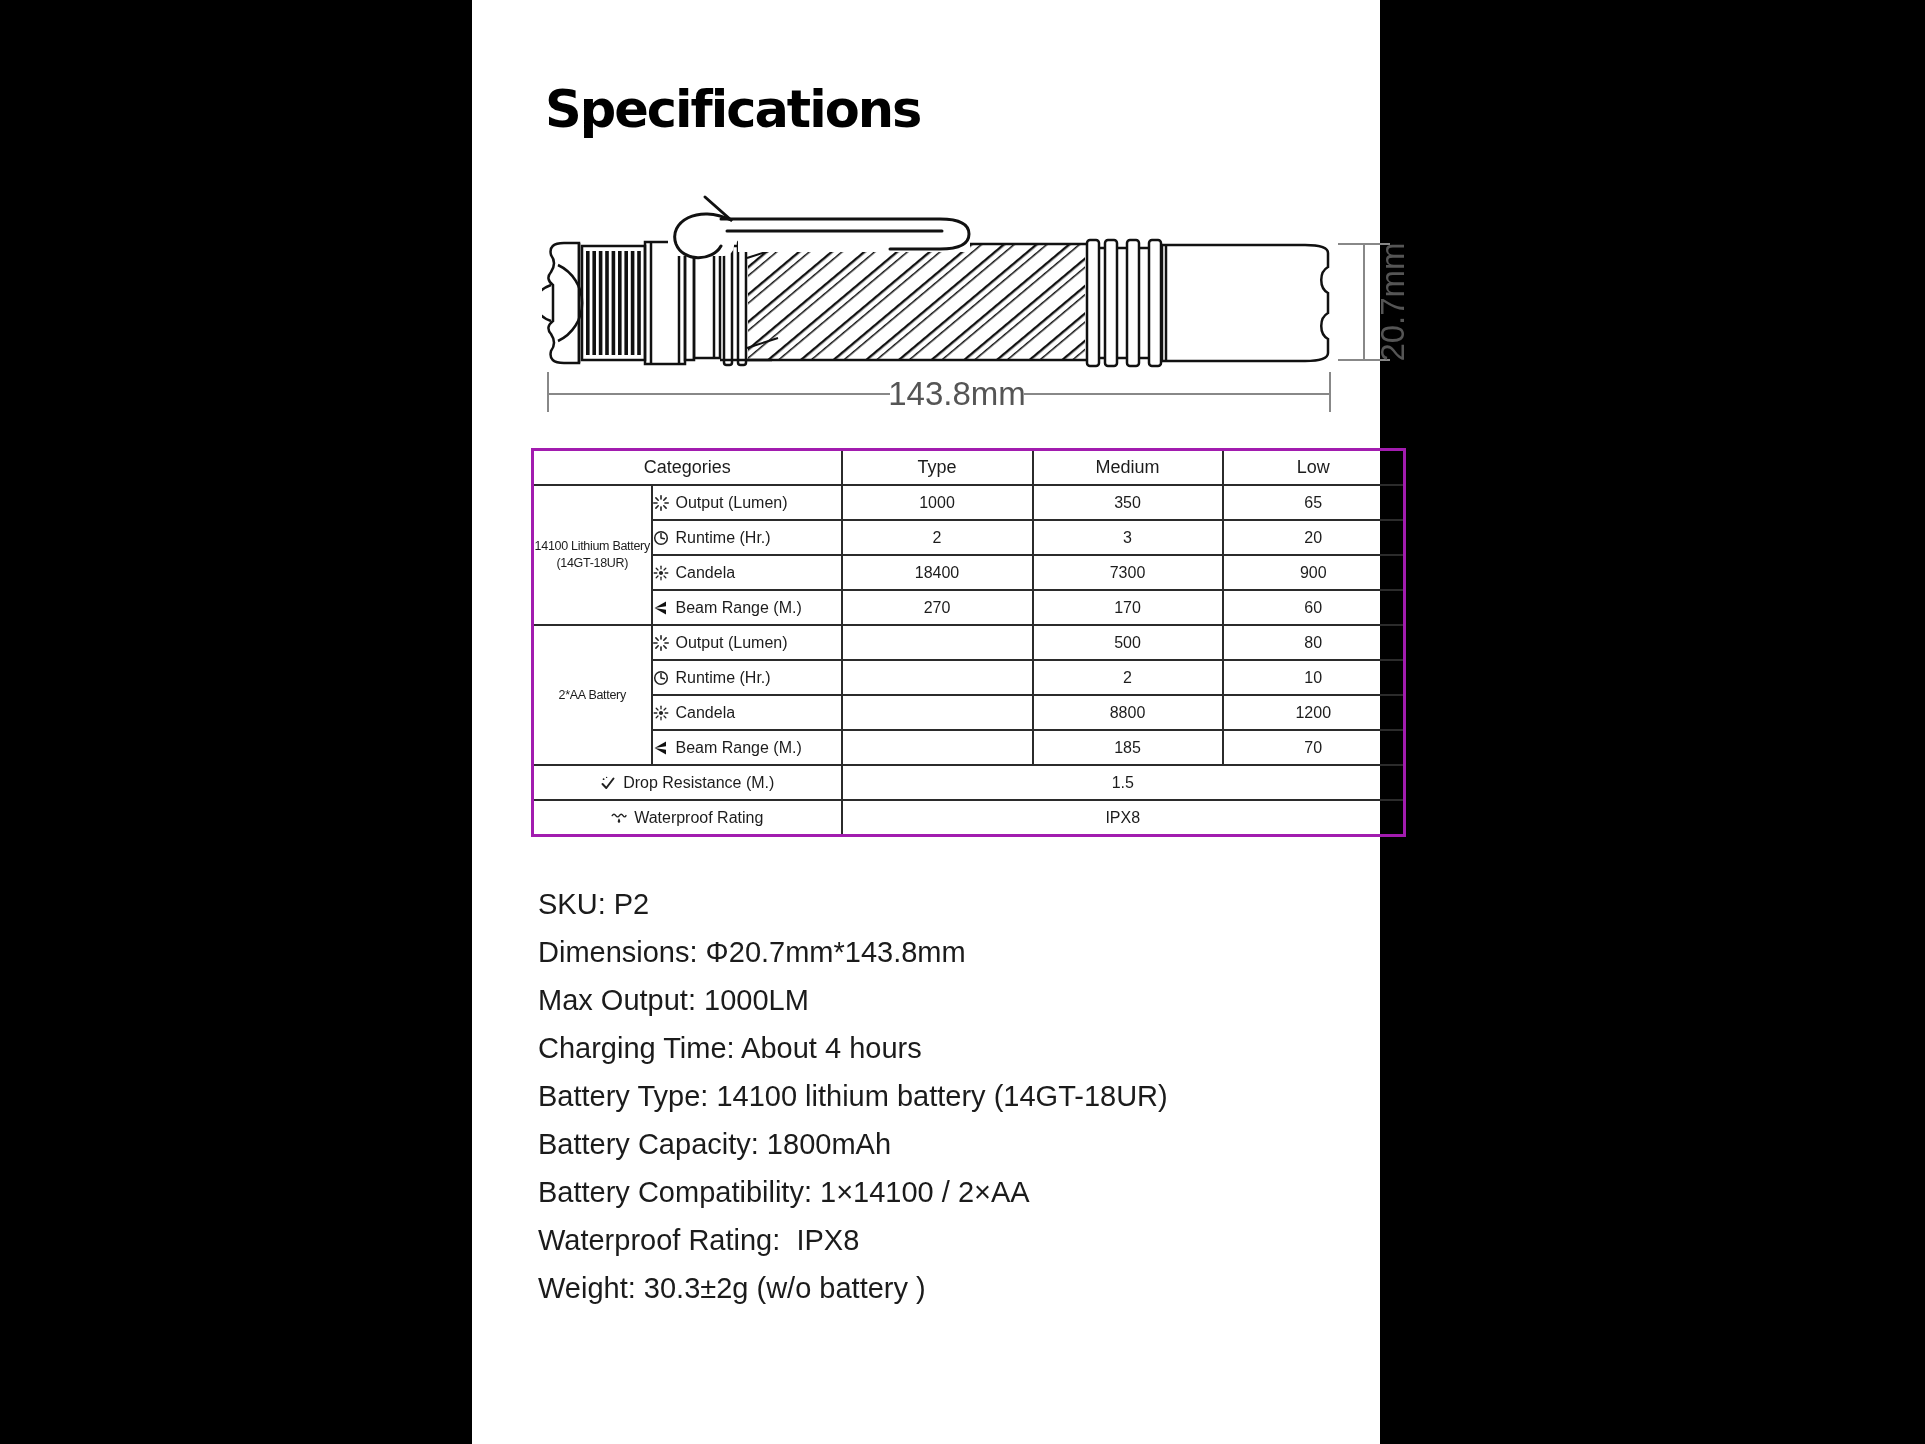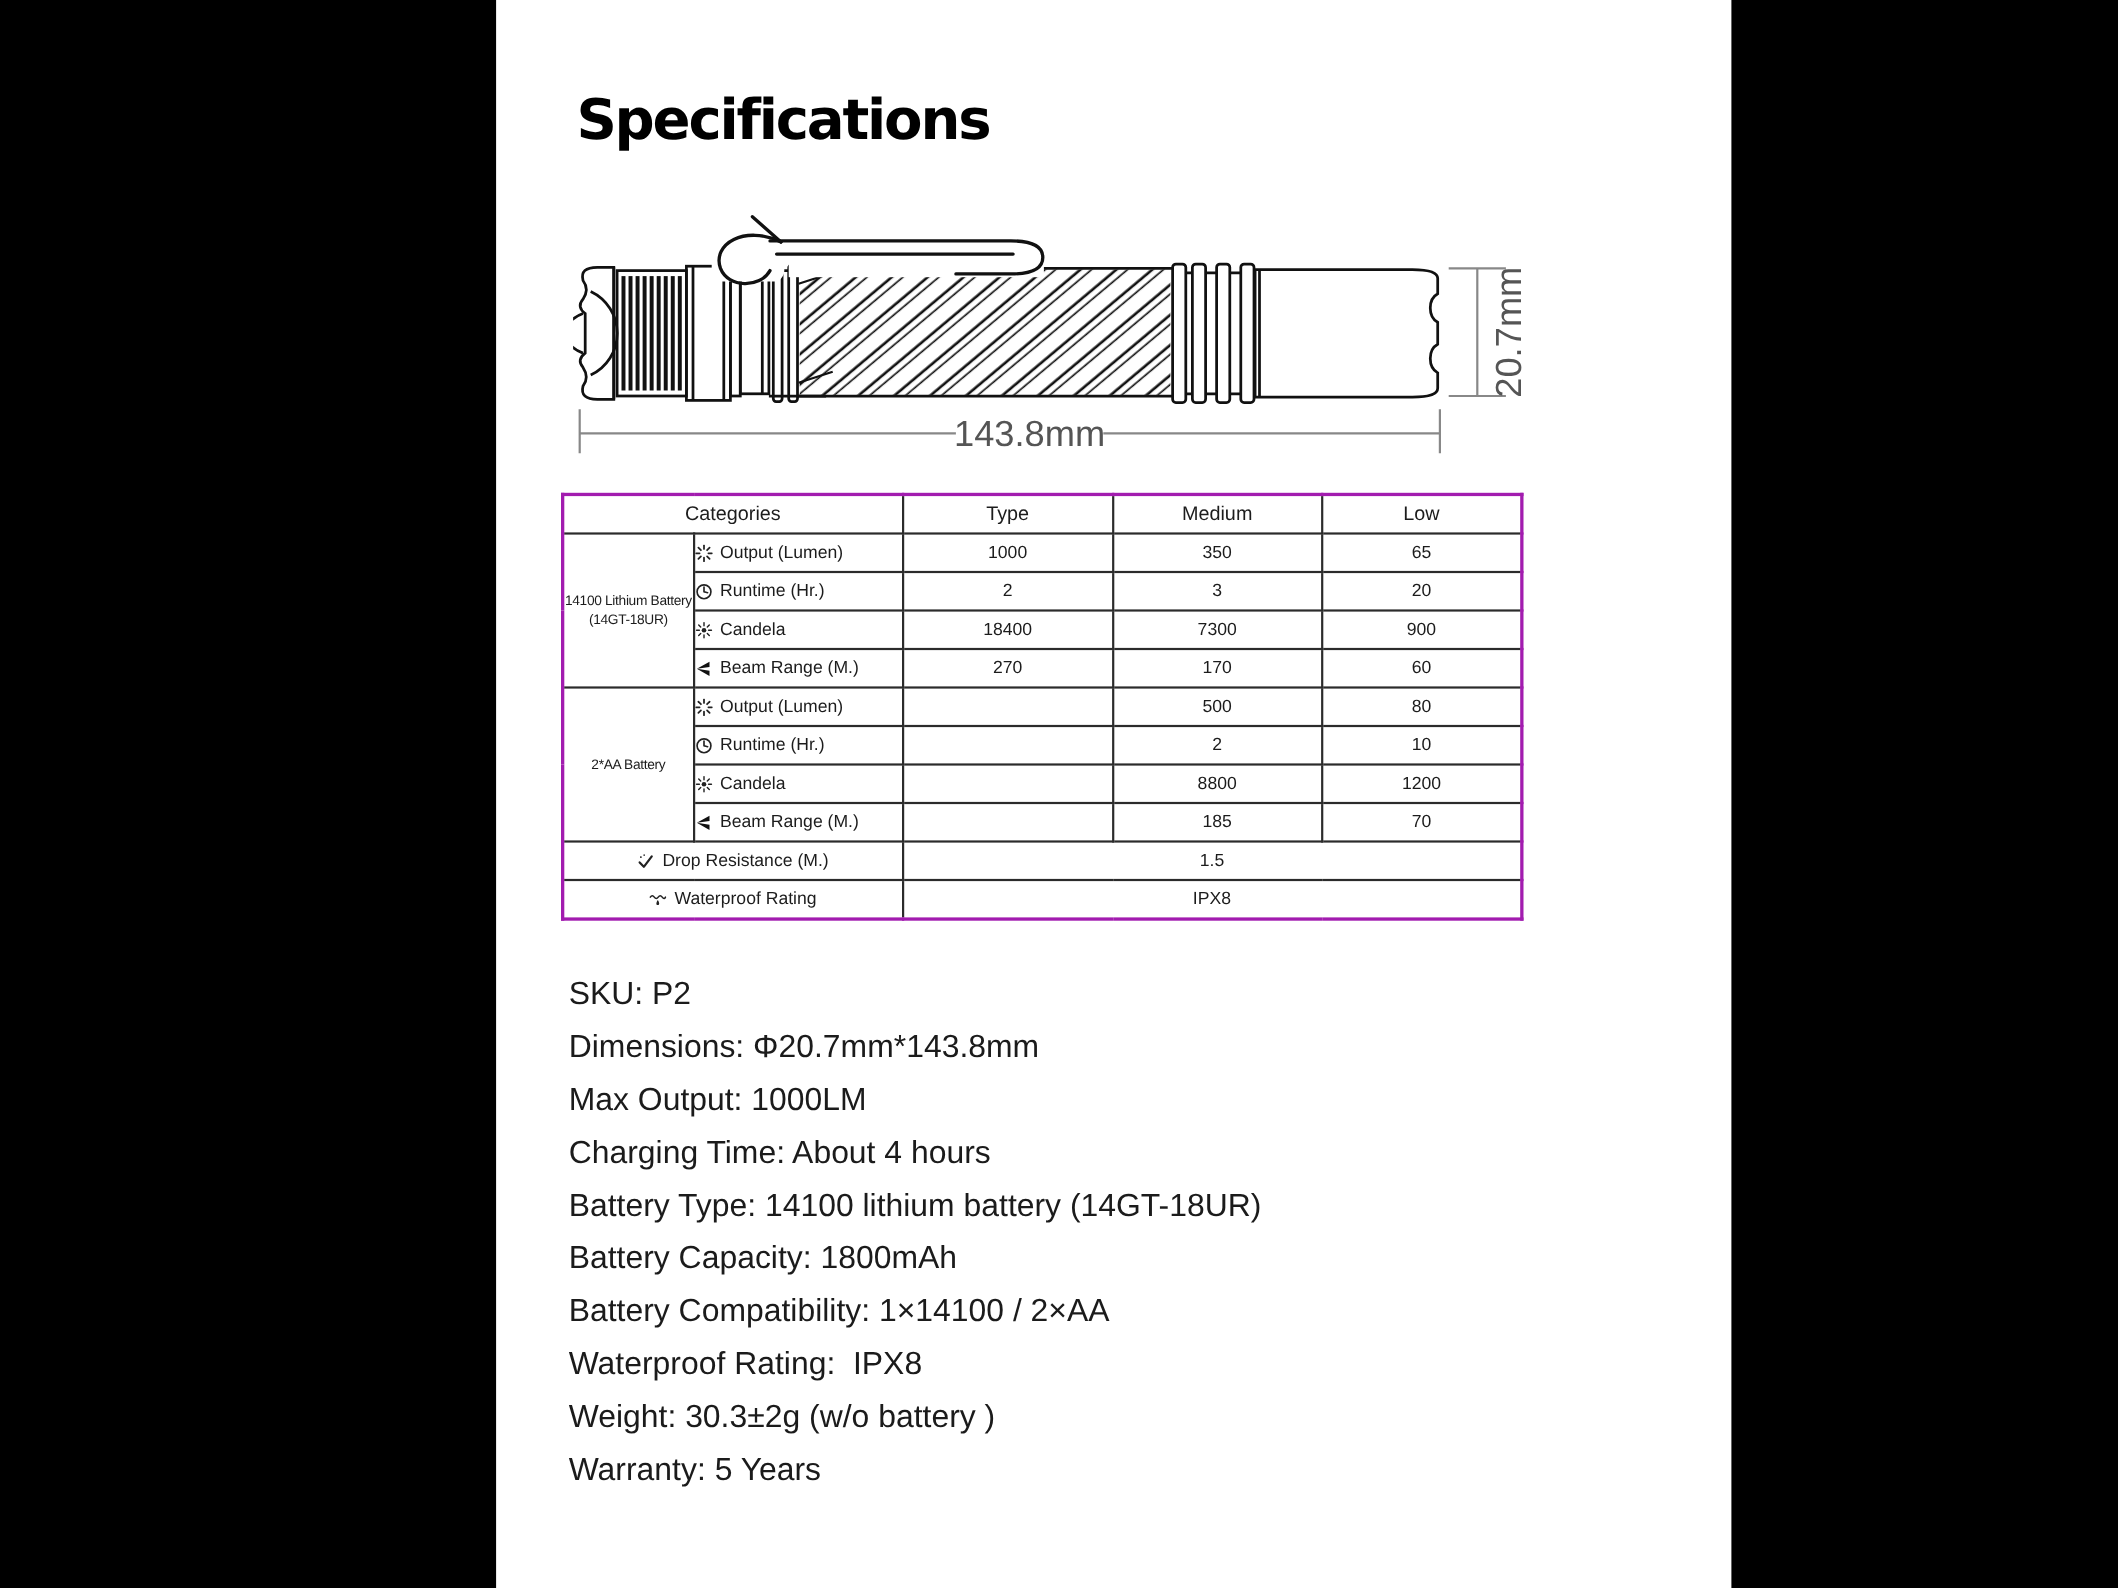--- a/index.html
+++ b/index.html
@@ -1,18 +1,18 @@
 <!DOCTYPE html>
 <html><head>
 <meta charset="utf-8">
 <style>
   html,body{margin:0;padding:0;background:#000;}
   .page{position:relative;width:1925px;height:1444px;background:#000;overflow:hidden;
         font-family:"Liberation Sans",sans-serif;}
-  .content{position:absolute;left:451px;top:0;width:1123px;height:1444px;background:#ffffff;}
+  .content{position:absolute;left:472px;top:0;width:908px;height:1444px;background:#ffffff;}
 
   .title{position:absolute;left:73px;top:84px;font-family:"DejaVu Sans",sans-serif;
          font-weight:700;font-size:51px;letter-spacing:-2px;color:#000;line-height:1;}
 
   .diagram{position:absolute;left:70px;top:188px;width:900px;height:238px;}
 
   
   .tablewrap{position:absolute;left:59px;top:448px;width:872px;}
   table.spec{border-collapse:collapse;table-layout:fixed;width:872px;
              font-size:16px;color:#1c1c1c;}
@@ -333,17 +333,16 @@
     <div class="speclist">
       <div class="spec-line">SKU: P2</div>
       <div class="spec-line">Dimensions: Φ20.7mm*143.8mm</div>
       <div class="spec-line">Max Output: 1000LM</div>
       <div class="spec-line">Charging Time: About 4 hours</div>
       <div class="spec-line">Battery Type: 14100 lithium battery (14GT-18UR)</div>
       <div class="spec-line">Battery Capacity: 1800mAh</div>
       <div class="spec-line">Battery Compatibility: 1×14100 / 2×AA</div>
       <div class="spec-line">Waterproof Rating:  IPX8</div>
       <div class="spec-line">Weight: 30.3±2g (w/o battery )</div>
-      <div class="spec-line">Warranty: 5 Years</div>
     </div>
 
   </div>
 </div>
 
 </body></html>

